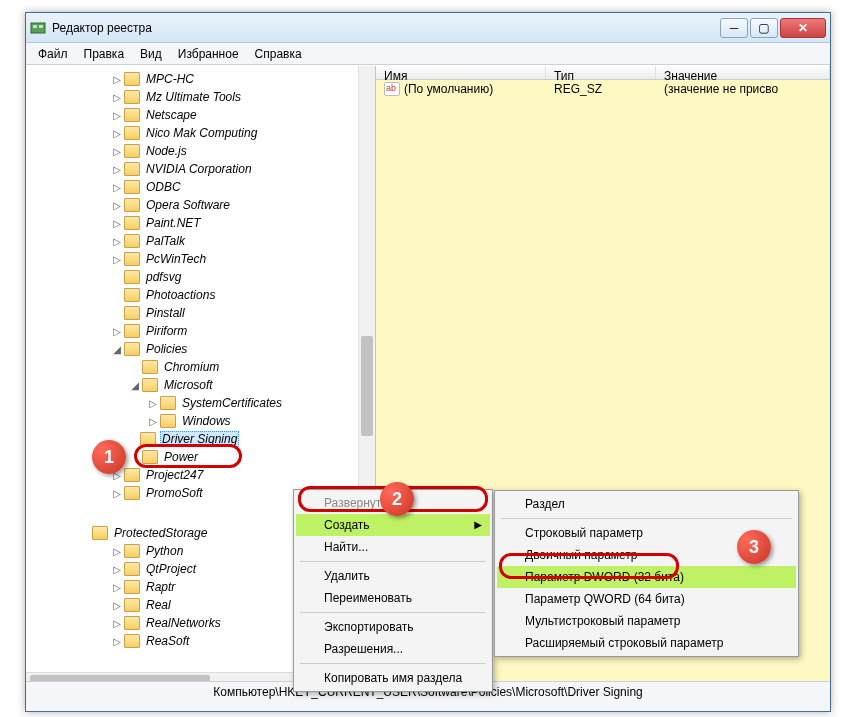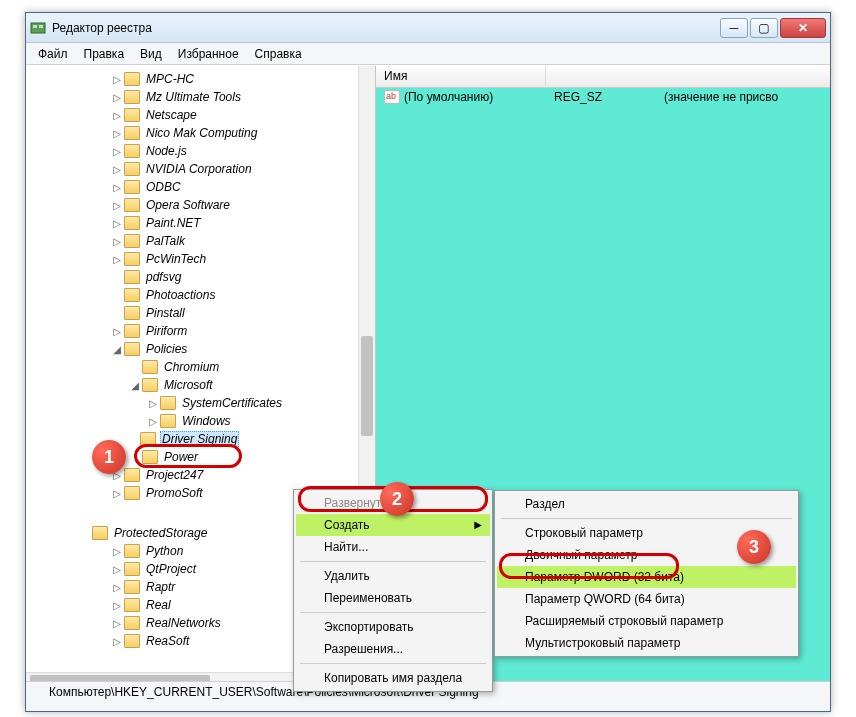--- a/index.html
+++ b/index.html
@@ -20,35 +20,35 @@
 .tree-node { display:flex; align-items:center; height:18px; white-space:nowrap; }
 .tree-node .expander { width:14px; text-align:center; color:#666; font-size:10px; cursor:pointer; }
 .tree-node .folder-icon { width:16px; height:14px; background:linear-gradient(#ffe9a6,#f6cf62); border:1px solid #c9a14a; border-radius:1px; margin-right:4px; flex-shrink:0; }
 .tree-node .label { padding:1px 2px; cursor:pointer;font-style:italic; }
 .tree-node .label.sel { background:#cde8ff; border:1px dotted #3399ff; padding:0 1px; }
 .tree-scrollbar-v { position:absolute; top:0; right:0; width:17px; bottom:17px; background:#f1f1f1; border-left:1px solid #ddd; }
 .tree-scrollbar-v .thumb { position:absolute; left:2px; right:2px; top:270px; height:100px; background:#c2c2c2; border-radius:2px; }
 .tree-scrollbar-h { position:absolute; left:0; right:17px; bottom:0; height:17px; background:#f1f1f1; border-top:1px solid #ddd; }
 .tree-scrollbar-h .thumb { position:absolute; top:2px; bottom:2px; left:4px; width:180px; background:#c2c2c2; border-radius:2px; }
 .list-pane { flex:1; display:flex; flex-direction:column; position:relative; }
-.list-header { display:flex; height:22px; background:linear-gradient(#fdfdfd,#ececec); border-bottom:1px solid #ccc;flex-direction:column; }
+.list-header { display:flex; height:14px; background:linear-gradient(#fdfdfd,#ececec); border-bottom:1px solid #ccc; }
 .list-header .col { padding:3px 8px; border-right:1px solid #ddd; cursor:pointer; }
 .list-header .col.c1 { width:170px; }
 .list-header .col.c2 { width:110px; }
 .list-header .col.c3 { flex:1; }
-.list-body { flex:1; background:#5eead4; }
+.list-body { flex:1; background:#fef9c3; }
 .list-row { display:flex; height:18px; align-items:center; }
 .list-row .cell { padding:0 8px; }
 .list-row .cell.c1 { width:170px; display:flex; align-items:center; }
 .list-row .cell.c2 { width:110px; }
 .list-row .cell.c3 { flex:1; }
 .str-icon { width:16px; height:14px; margin-right:4px; position:relative; }
 .str-icon::before { content:"ab"; font-size:9px; color:#c33; position:absolute; left:1px; top:0; }
 .str-icon { border:1px solid #bbb; background:#fff; border-radius:2px; }
-.statusbar { position:absolute; left:0; right:0; bottom:0; height:30px; background:#f4f6f9; border-top:1px solid #d0d0d0; padding:3px 23px; font-size:12px; }
+.statusbar { position:absolute; left:0; right:0; bottom:0; height:30px; background:#f4f6f9; border-top:1px solid #d0d0d0; padding:3px 0; font-size:12px;text-align:center; }
 
 .ctx-menu { position:absolute; background:#f4f4f4; border:1px solid #999; box-shadow:2px 2px 6px rgba(0,0,0,0.3); font-size:12px; padding:2px; z-index:100; }
 .ctx-item { padding:4px 24px 4px 28px; white-space:nowrap; position:relative; cursor:pointer; }
 .ctx-item.disabled { color:#888; cursor:default; }
 .ctx-item.hover { background:#bef264; }
 .ctx-item .arrow { position:absolute; right:8px; top:5px; font-size:10px; }
 .ctx-sep { height:1px; background:#ccc; margin:3px 4px; }
 
 .callout { position:absolute; border:3px solid #d40000; border-radius:12px; z-index:200; pointer-events:none; }
 .marker { position:absolute; width:34px; height:34px; border-radius:50%; background:radial-gradient(circle at 30% 30%, #ff6a5a, #c93424); color:#fff; font-weight:bold; font-size:18px; display:flex; align-items:center; justify-content:center; z-index:210; box-shadow:2px 2px 4px rgba(0,0,0,0.4); pointer-events:none; }
@@ -276,22 +276,22 @@
     <div class="ctx-item">Копировать имя раздела</div>
   </div>
 
 <div class="ctx-menu" id="ctx2" style="left:494px; top:490px; width:305px;">
     <div class="ctx-item">Раздел</div>
     <div class="ctx-sep"></div>
     <div class="ctx-item">Строковый параметр</div>
     <div class="ctx-item">Двоичный параметр</div>
     <div class="ctx-item hover">Параметр DWORD (32 бита)</div>
     <div class="ctx-item">Параметр QWORD (64 бита)</div>
+    <div class="ctx-item">Мультистроковый параметр</div>
     <div class="ctx-item">Расширяемый строковый параметр</div>
-    <div class="ctx-item">Мультистроковый параметр</div>
   </div>
 
 <div class="callout" style="left:134px; top:444px; width:108px; height:24px;"></div>
 <div class="marker" style="left:92px; top:440px;">1</div>
 
 <div class="callout" style="left:298px; top:486px; width:190px; height:26px;"></div>
 <div class="marker" style="left:380px; top:482px;">2</div>
 
 <div class="callout" style="left:499px; top:553px; width:180px; height:26px;"></div>
 <div class="marker" style="left:737px; top:530px;">3</div>

